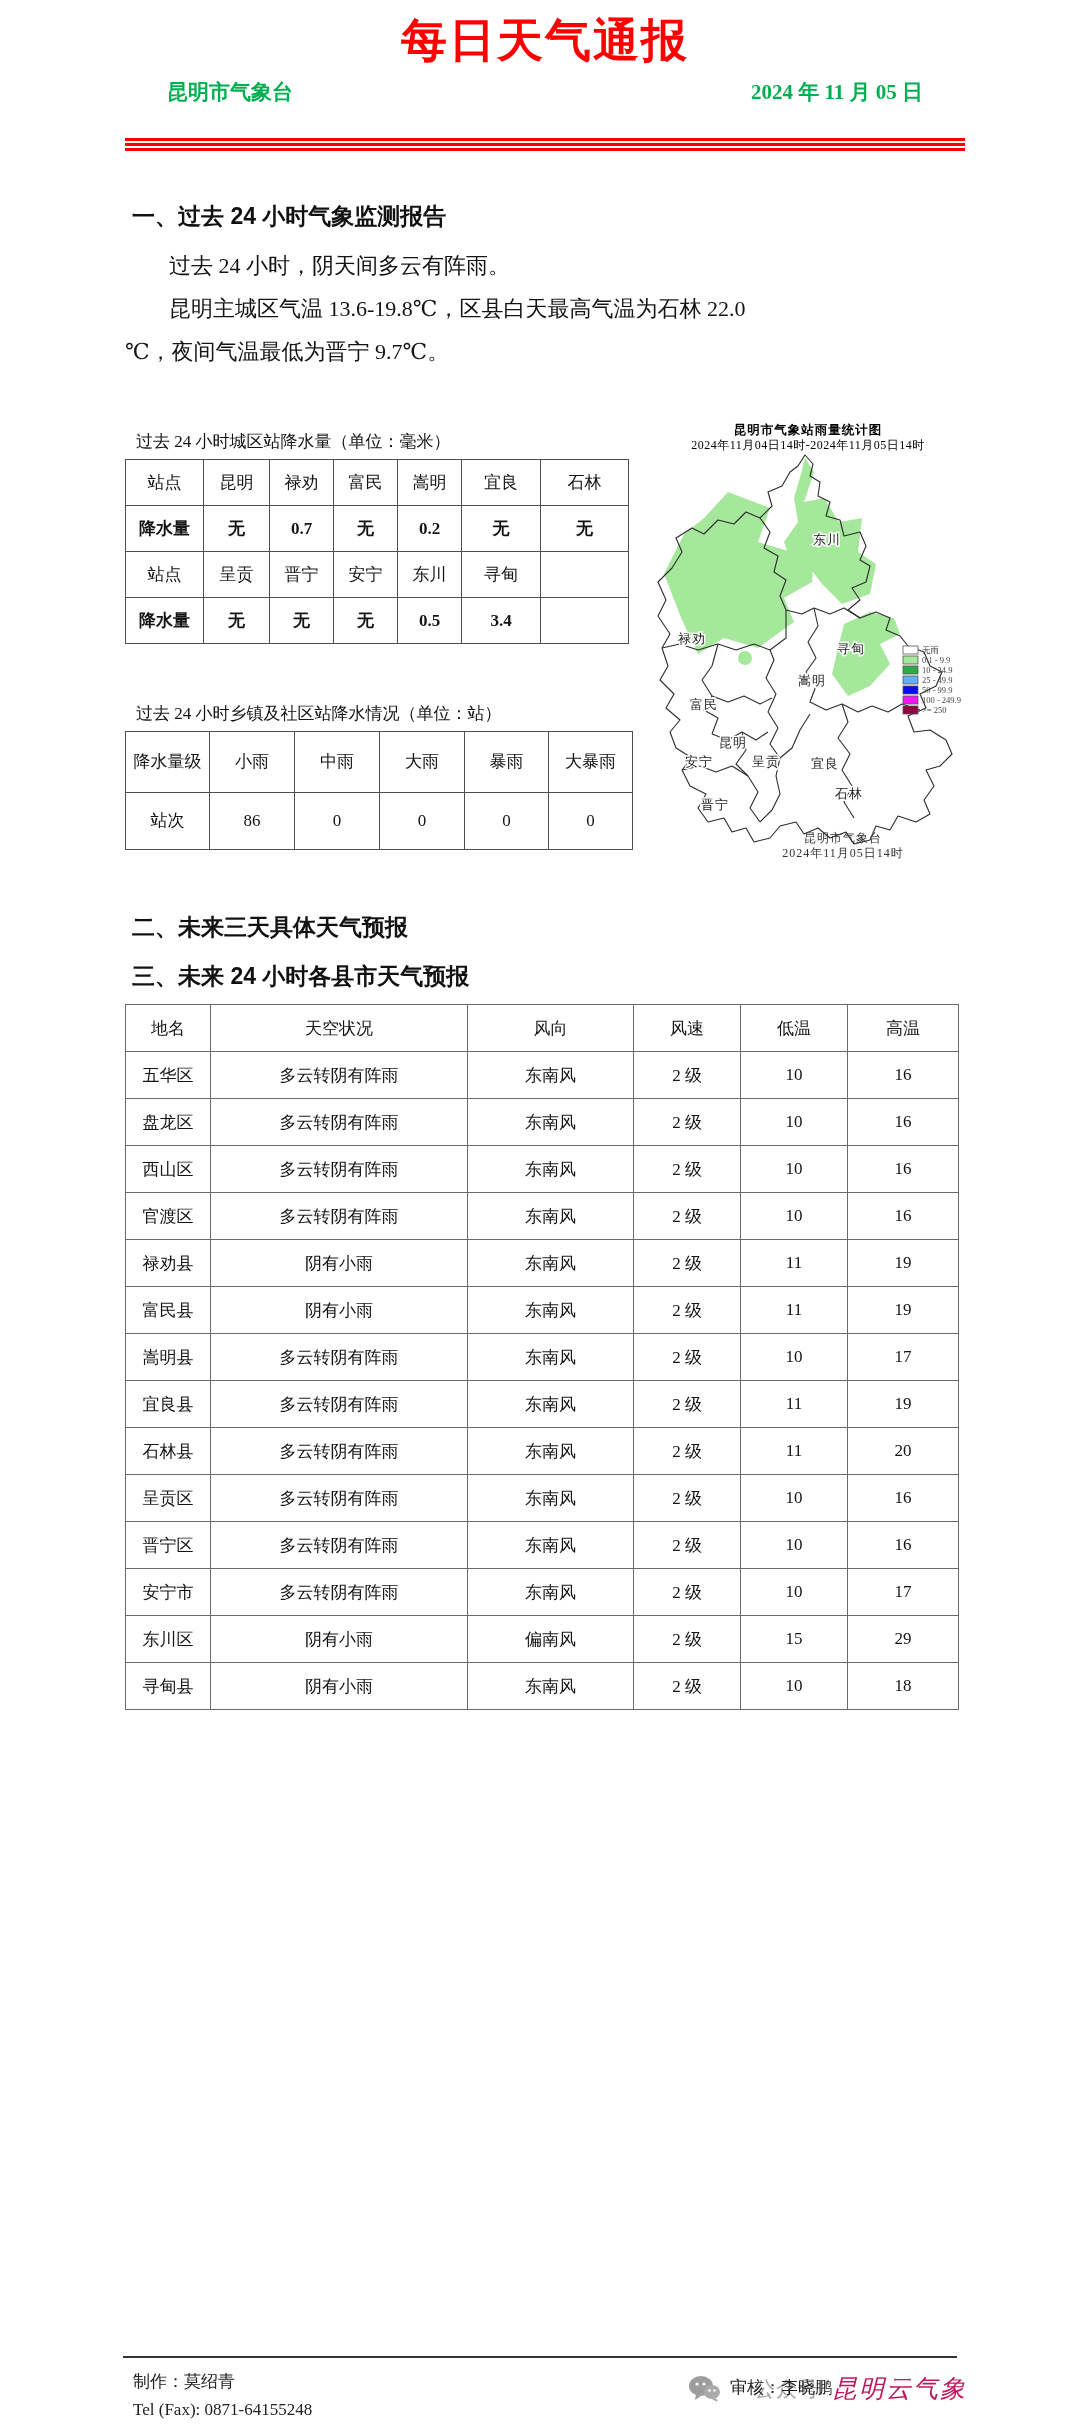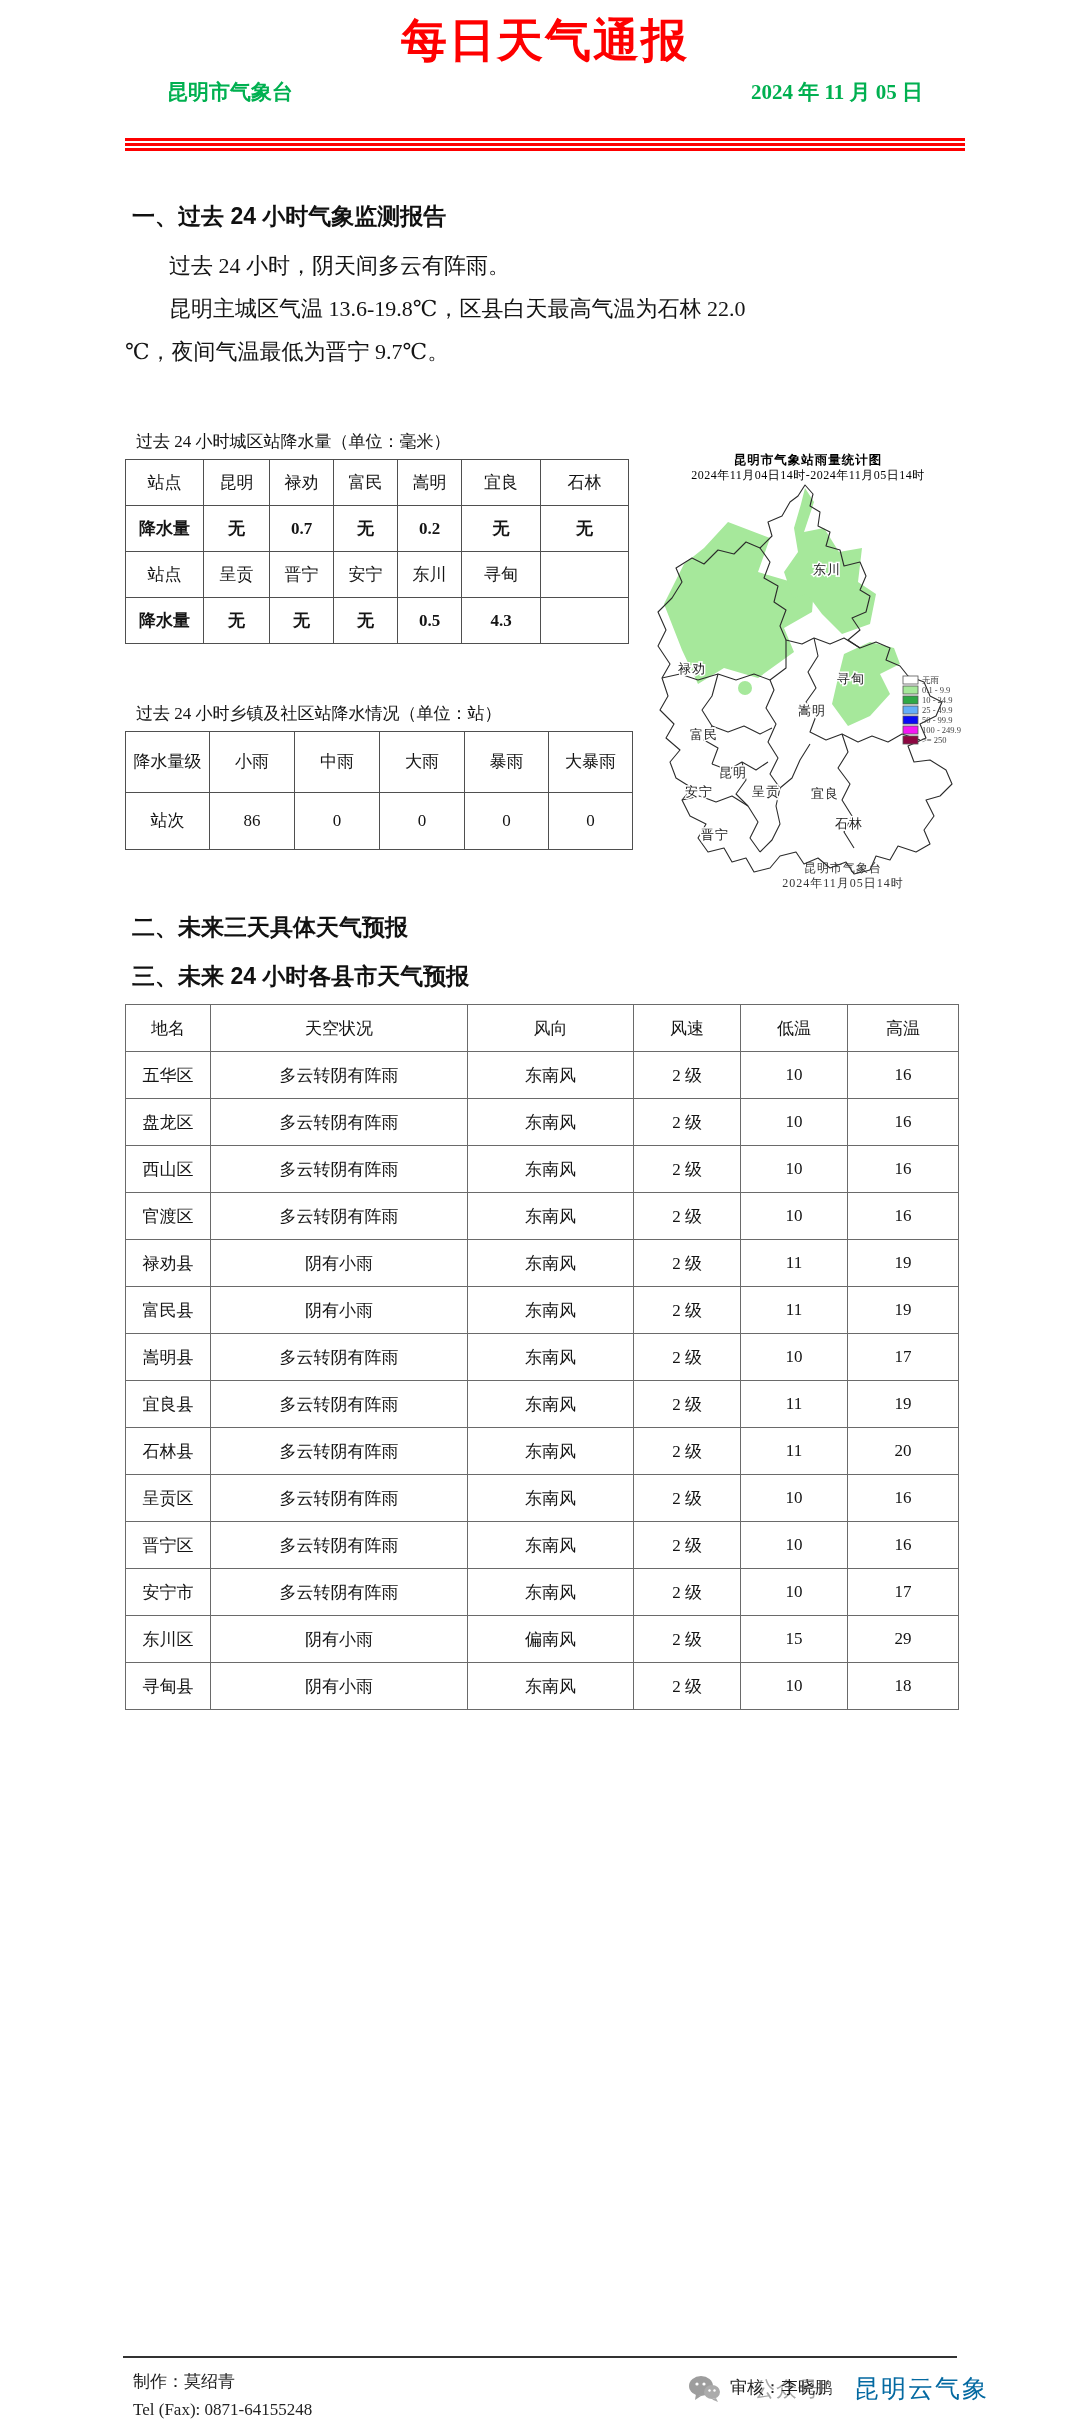--- a/index.html
+++ b/index.html
@@ -45,21 +45,21 @@
   td{border:1px solid #4f4f4f; text-align:center; vertical-align:middle;
      font-size:17px; padding:0 2px; overflow:hidden;}
   .tbl1{width:439px; margin-top:57px;}
   .tbl1 td{height:45px;}
   .tbl1 tr:nth-child(even) td{font-weight:700;}
   .tbl2{margin-top:28px;}
   .tbl2 td{height:56px; line-height:22px;}
   .tbl2 thead td{height:60px;}
 
   
-  .map-block{position:absolute; left:608px; top:444px; width:412px; height:447px;}
+  .map-block{position:absolute; left:608px; top:414px; width:412px; height:447px;}
   .map-block svg{position:absolute; left:0; top:0;}
   .map-title{font-size:12.5px; font-weight:700; letter-spacing:1px;}
   .map-sub{font-size:12px; letter-spacing:0.5px;}
   .map-label{font-size:13px; fill:#222; paint-order:stroke; stroke:#ffffff; stroke-width:3px; letter-spacing:1px;}
   .map-bottom{font-size:12px; fill:#333; letter-spacing:1px;}
   .legend-text{font-size:8.5px; fill:#444;}
   .district{fill:none; stroke:#2b2b2b; stroke-width:1.1; stroke-linejoin:round;}
   .blob{fill:var(--map-green); stroke:none;}
 
   
@@ -69,21 +69,21 @@
   
   .tbl3{width:833px; margin-top:12px;}
   .tbl3 td{border-color:#6a6a6a; height:46px;}
 
   
   .footer-rule{position:absolute; left:123px; top:2356px; width:834px; height:2px; background:#333;}
   .footer-left{position:absolute; left:133px; top:2368px; font-size:17px; line-height:28px; color:#222;}
   .watermark{position:absolute; left:688px; top:2368px; width:340px; height:52px;}
   .wm-row{position:absolute; left:0; top:4px; display:flex; align-items:center; color:var(--wm-gray);}
   .wm-channel{font-size:21px; margin-left:34px; letter-spacing:1px; color:#a6a6a6;}
-  .wm-name{font-size:25px; margin-left:34px; letter-spacing:2px; color:#0369a1;}
+  .wm-name{font-size:25px; margin-left:12px; letter-spacing:2px; color:#be185d;font-style:italic;}
   .reviewer{position:absolute; left:30px; top:8px; font-size:17px; color:#1c1c1c;margin-left:12px;}
 </style>
 </head>
 <body>
 
 <div class="page">
   <div class="content">
 
     <div class="doc-title">每日天气通报</div>
 
@@ -140,21 +140,21 @@
             <td>东川</td>
             <td>寻甸</td>
             <td></td>
           </tr>
           <tr>
             <td>降水量</td>
             <td>无</td>
             <td>无</td>
             <td>无</td>
             <td>0.5</td>
-            <td>4.3</td>
+            <td>3.4</td>
             <td></td>
           </tr>
         </tbody>
     </table>
 
     <div class="tbl-caption" style="margin-top:58px;">过去 24 小时乡镇及社区站降水情况（单位：站）</div>
     <table class="tbl2" style="margin-top:0;">
       <colgroup>
         <col style="width:84px">
           <col style="width:85px">

